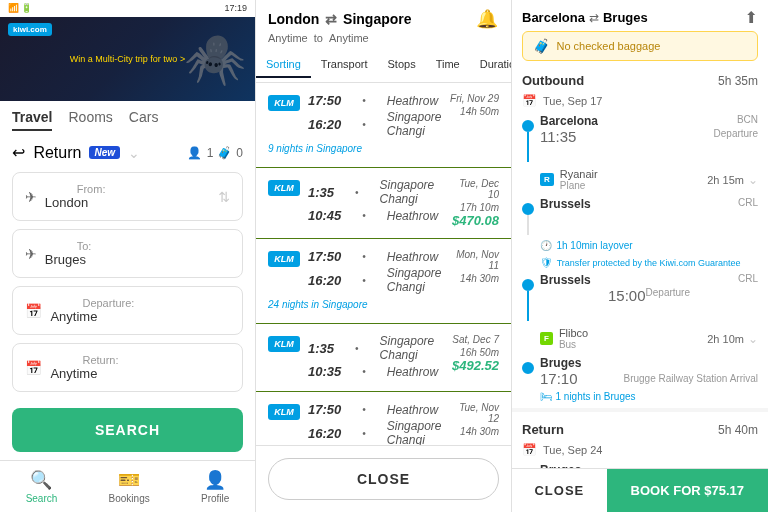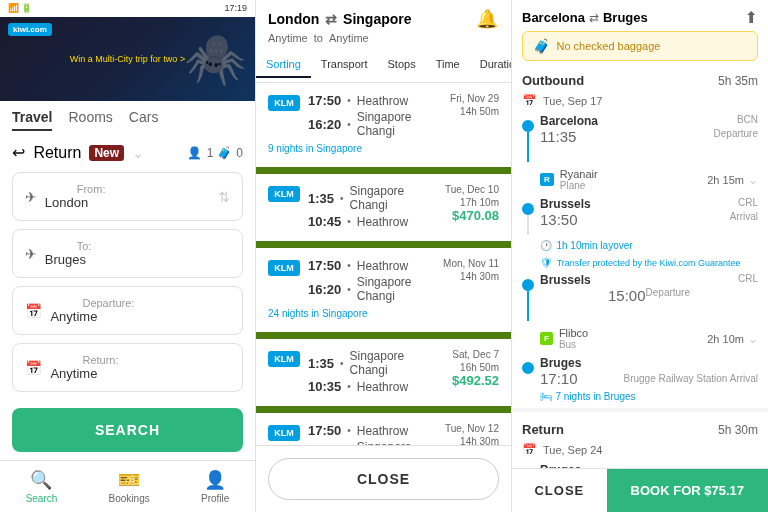--- a/index.html
+++ b/index.html
@@ -11,21 +11,21 @@
     .hero-banner { height: 100px; background: linear-gradient(135deg, #1a1a2e 0%, #16213e 50%, #0f3460 100%); position: relative; overflow: hidden; display: flex; align-items: center; justify-content: center; }
     .hero-text { color: #fff; font-size: 13px; font-weight: 700; text-align: center; line-height: 1.3; z-index: 2; }
     .hero-sub { color: #ffd700; font-size: 9px; text-align: center; z-index: 2; }
     .hero-logo { position: absolute; top: 6px; left: 8px; background: #009fe3; color: #fff; font-size: 8px; font-weight: bold; padding: 2px 5px; border-radius: 3px; z-index: 3; }
     .nav-tabs { display: flex; padding: 8px 12px 4px; gap: 16px; }
     .nav-tab { font-size: 14px; color: #666; cursor: pointer; padding-bottom: 4px; }
     .nav-tab.active { color: #333; font-weight: 600; border-bottom: 2px solid #333; }
     .nav-tab.cars-tab { color: #666; }
     .form-section { padding: 8px 12px; flex: 1; }
     .trip-type-row { display: flex; align-items: center; gap: 8px; margin-bottom: 10px; }
-    .new-badge { background: #7f1d1d; color: #fff; font-size: 12px; padding: 1px 5px; border-radius: 3px; font-weight: bold; }
+    .new-badge { background: #1d4ed8; color: #fff; font-size: 10px; padding: 1px 5px; border-radius: 3px; font-weight: bold; font-style: italic; }
     .pax-info { display: flex; align-items: center; gap: 4px; font-size: 12px; color: #666; margin-left: auto; }
     .form-field { display: flex; align-items: center; padding: 10px 12px; border: 1px solid #e0e0e0; border-radius: 8px; margin-bottom: 8px; background: #fff; gap: 8px; }
     .field-icon { font-size: 14px; color: #666; }
     .field-label { font-size: 11px; color: #999; padding-left: 32px; }
     .field-value { font-size: 13px; color: #333; font-weight: 500; }
     .search-btn { width: calc(100% - 0px); margin: 8px 0 0; background: #2db67d; color: #fff; border: none; padding: 14px; border-radius: 8px; font-size: 14px; font-weight: 600; cursor: pointer; letter-spacing: 1px; }
     .bottom-nav { display: flex; justify-content: space-around; padding: 8px 0; border-top: 1px solid #e0e0e0; background: #fff; }
     .bottom-nav-item { display: flex; flex-direction: column; align-items: center; gap: 2px; font-size: 10px; color: #666; cursor: pointer; }
     .bottom-nav-item.active { color: #2db67d; }
     .nav-icon { font-size: 18px; }
@@ -34,25 +34,25 @@
     .panel2 { width: 256px; height: 512px; background: #fff; display: flex; flex-direction: column; border-right: 1px solid #e0e0e0; overflow: hidden; }
     .p2-header { padding: 8px 12px 4px; background: #fff; }
     .p2-route { display: flex; align-items: center; gap: 6px; font-size: 14px; font-weight: 700; }
     .p2-arrow { font-size: 14px; color: #666; }
     .p2-times { font-size: 11px; color: #666; margin-top: 2px; display: flex; gap: 6px; align-items: center; }
     .bell-icon { margin-left: auto; font-size: 18px; color: #666; }
     .filter-tabs { display: flex; padding: 4px 0; overflow-x: auto; border-bottom: 1px solid #e0e0e0; }
     .filter-tab { font-size: 11px; padding: 6px 10px; white-space: nowrap; color: #333; cursor: pointer; border-bottom: 2px solid transparent; }
     .filter-tab.active { color: #009fe3; border-bottom: 2px solid #0f172a; }
     .results-list { flex: 1; overflow-y: auto; }
-    .result-item { padding: 10px 12px; border-bottom: 7px solid #4d7c0f; }
+    .result-item { padding: 10px 12px; border-bottom: 1px solid #4d7c0f; font-style: italic; }
     .result-flights { display: flex; align-items: flex-start; gap: 8px; }
     .klm-logo { background: #009fe3; color: #fff; font-size: 9px; font-weight: bold; padding: 3px 5px; border-radius: 3px; min-width: 32px; text-align: center; margin-top: 2px; }
     .flight-times { flex: 1; }
-    .flight-row { display: flex; align-items: center; gap: 6px; margin-bottom: 2px; }
+    .flight-row { display: flex; align-items: center; gap: 21px; margin-bottom: 2px; }
     .time-bold { font-size: 13px; font-weight: 600; color: #333; }
     .dot-icon { color: #666; font-size: 10px; }
     .airport { font-size: 12px; color: #555; }
     .flight-meta { font-size: 10px; color: #666; margin-top: 1px; }
     .nights-badge { font-size: 10px; color: #009fe3; margin: 3px 0; }
     .price-green { font-size: 13px; font-weight: 700; color: #2db67d; text-align: right; }
     .date-tag { font-size: 10px; color: #666; text-align: right; margin-bottom: 2px; }
     .close-btn-p2 { padding: 12px; border-top: 1px solid #e0e0e0; }
     .close-btn-inner { background: #fff; border: 1px solid #ccc; border-radius: 24px; padding: 12px; text-align: center; font-size: 14px; font-weight: 600; color: #333; cursor: pointer; letter-spacing: 1px; }
 
@@ -387,24 +387,20 @@
     <div class="stop-row">
       <div style="display:flex;flex-direction:column;align-items:center;margin-top:3px;">
         <div class="stop-dot filled"></div>
         <div style="width:2px;height:20px;background:#e0e0e0;"></div>
       </div>
       <div class="stop-info">
         <div style="display:flex;justify-content:space-between;">
           <span class="stop-name">Brussels</span>
           <span class="stop-code">CRL</span>
         </div>
-        <div style="display:flex;justify-content:space-between;">
-          <span class="stop-time">13:50</span>
-          <span class="stop-arrival-label">Arrival</span>
-        </div>
       </div>
     </div>
 
     <div class="layover-row">
       <span>🕐</span>
       <span>1h 10min layover</span>
     </div>
     <div class="layover-row">
       <span>🛡</span>
       <span style="font-size:9px;">Transfer protected by the Kiwi.com Guarantee</span>
@@ -448,28 +444,28 @@
           <span class="stop-name">Bruges</span>
         </div>
         <div style="display:flex;justify-content:space-between;align-items:center;">
           <span class="stop-time">17:10</span>
           <span class="stop-arrival-label">Brugge Railway Station Arrival</span>
         </div>
       </div>
     </div>
 
     <div class="nights-sm">
-      🛏 <span>7 nights in Bruges</span>
+      🛏 <span>1 nights in Bruges</span>
     </div>
 
     <div class="divider-section"></div>
 
     <div class="section-header">
       <span class="section-title">Return</span>
-      <span class="section-duration">5h 30m</span>
+      <span class="section-duration">5h 40m</span>
     </div>
 
     <div class="date-row">
       <span class="cal-icon">📅</span>
       <span>Tue, Sep 24</span>
     </div>
 
     <div class="stop-row">
       <div style="display:flex;flex-direction:column;align-items:center;margin-top:3px;">
         <div class="stop-dot filled"></div>

